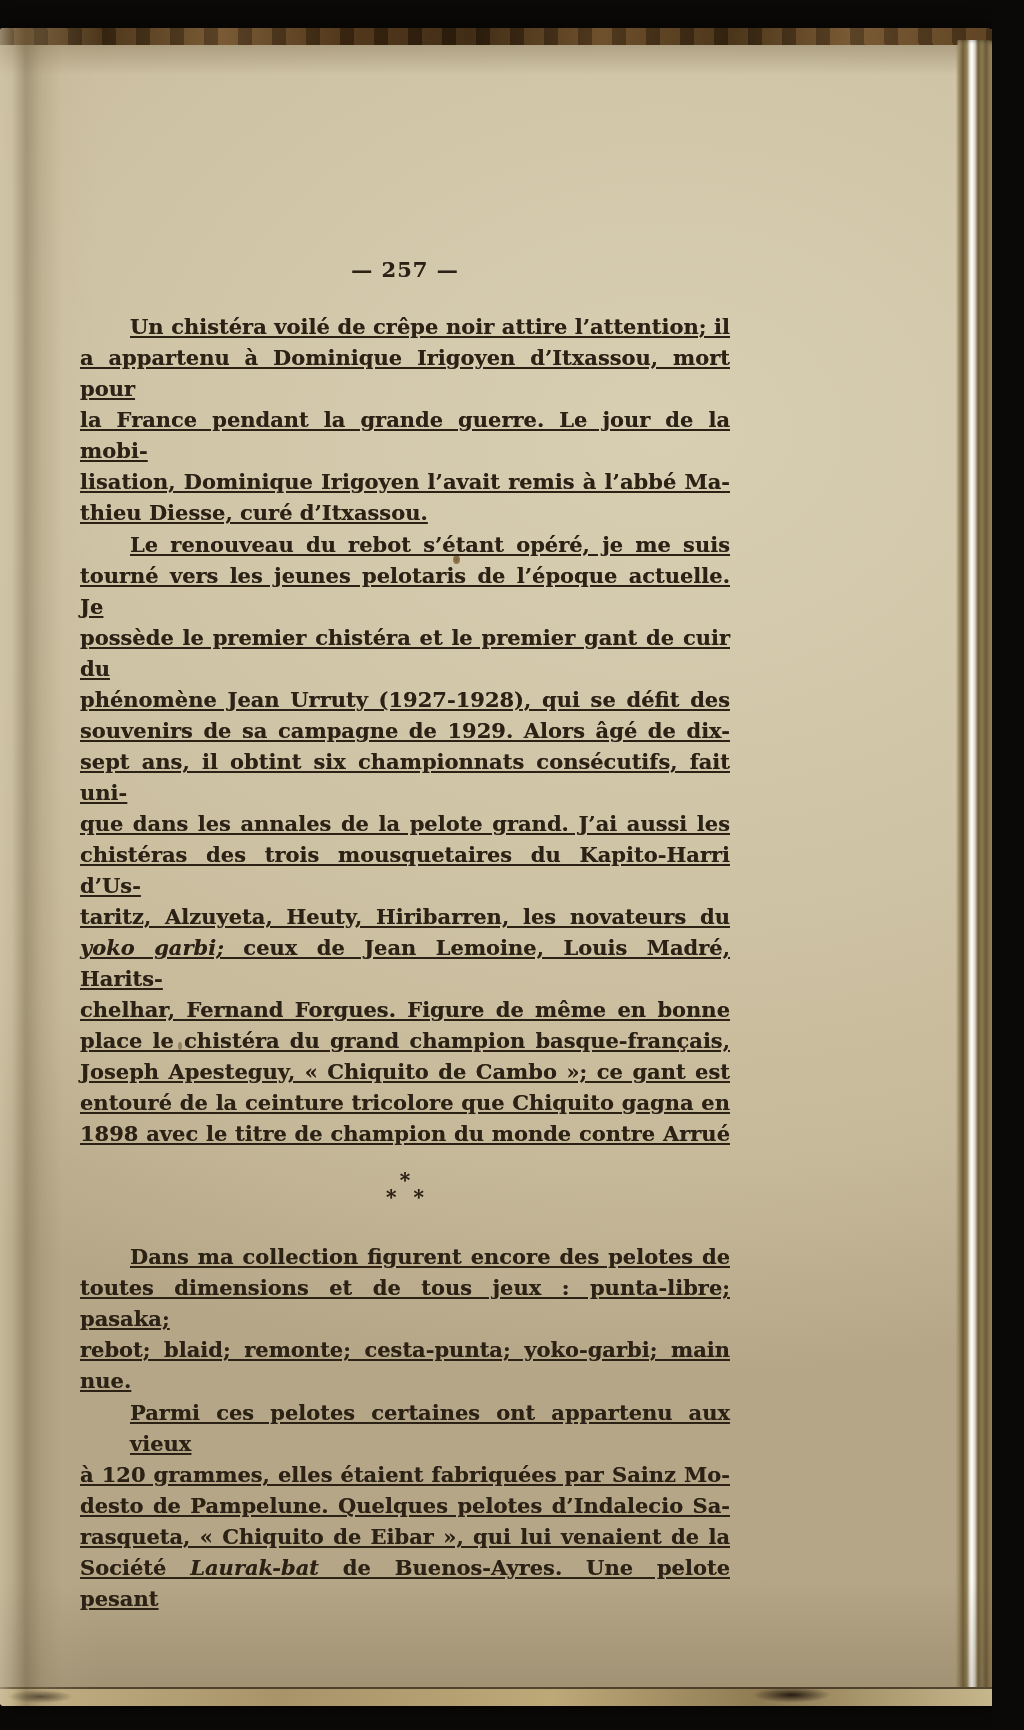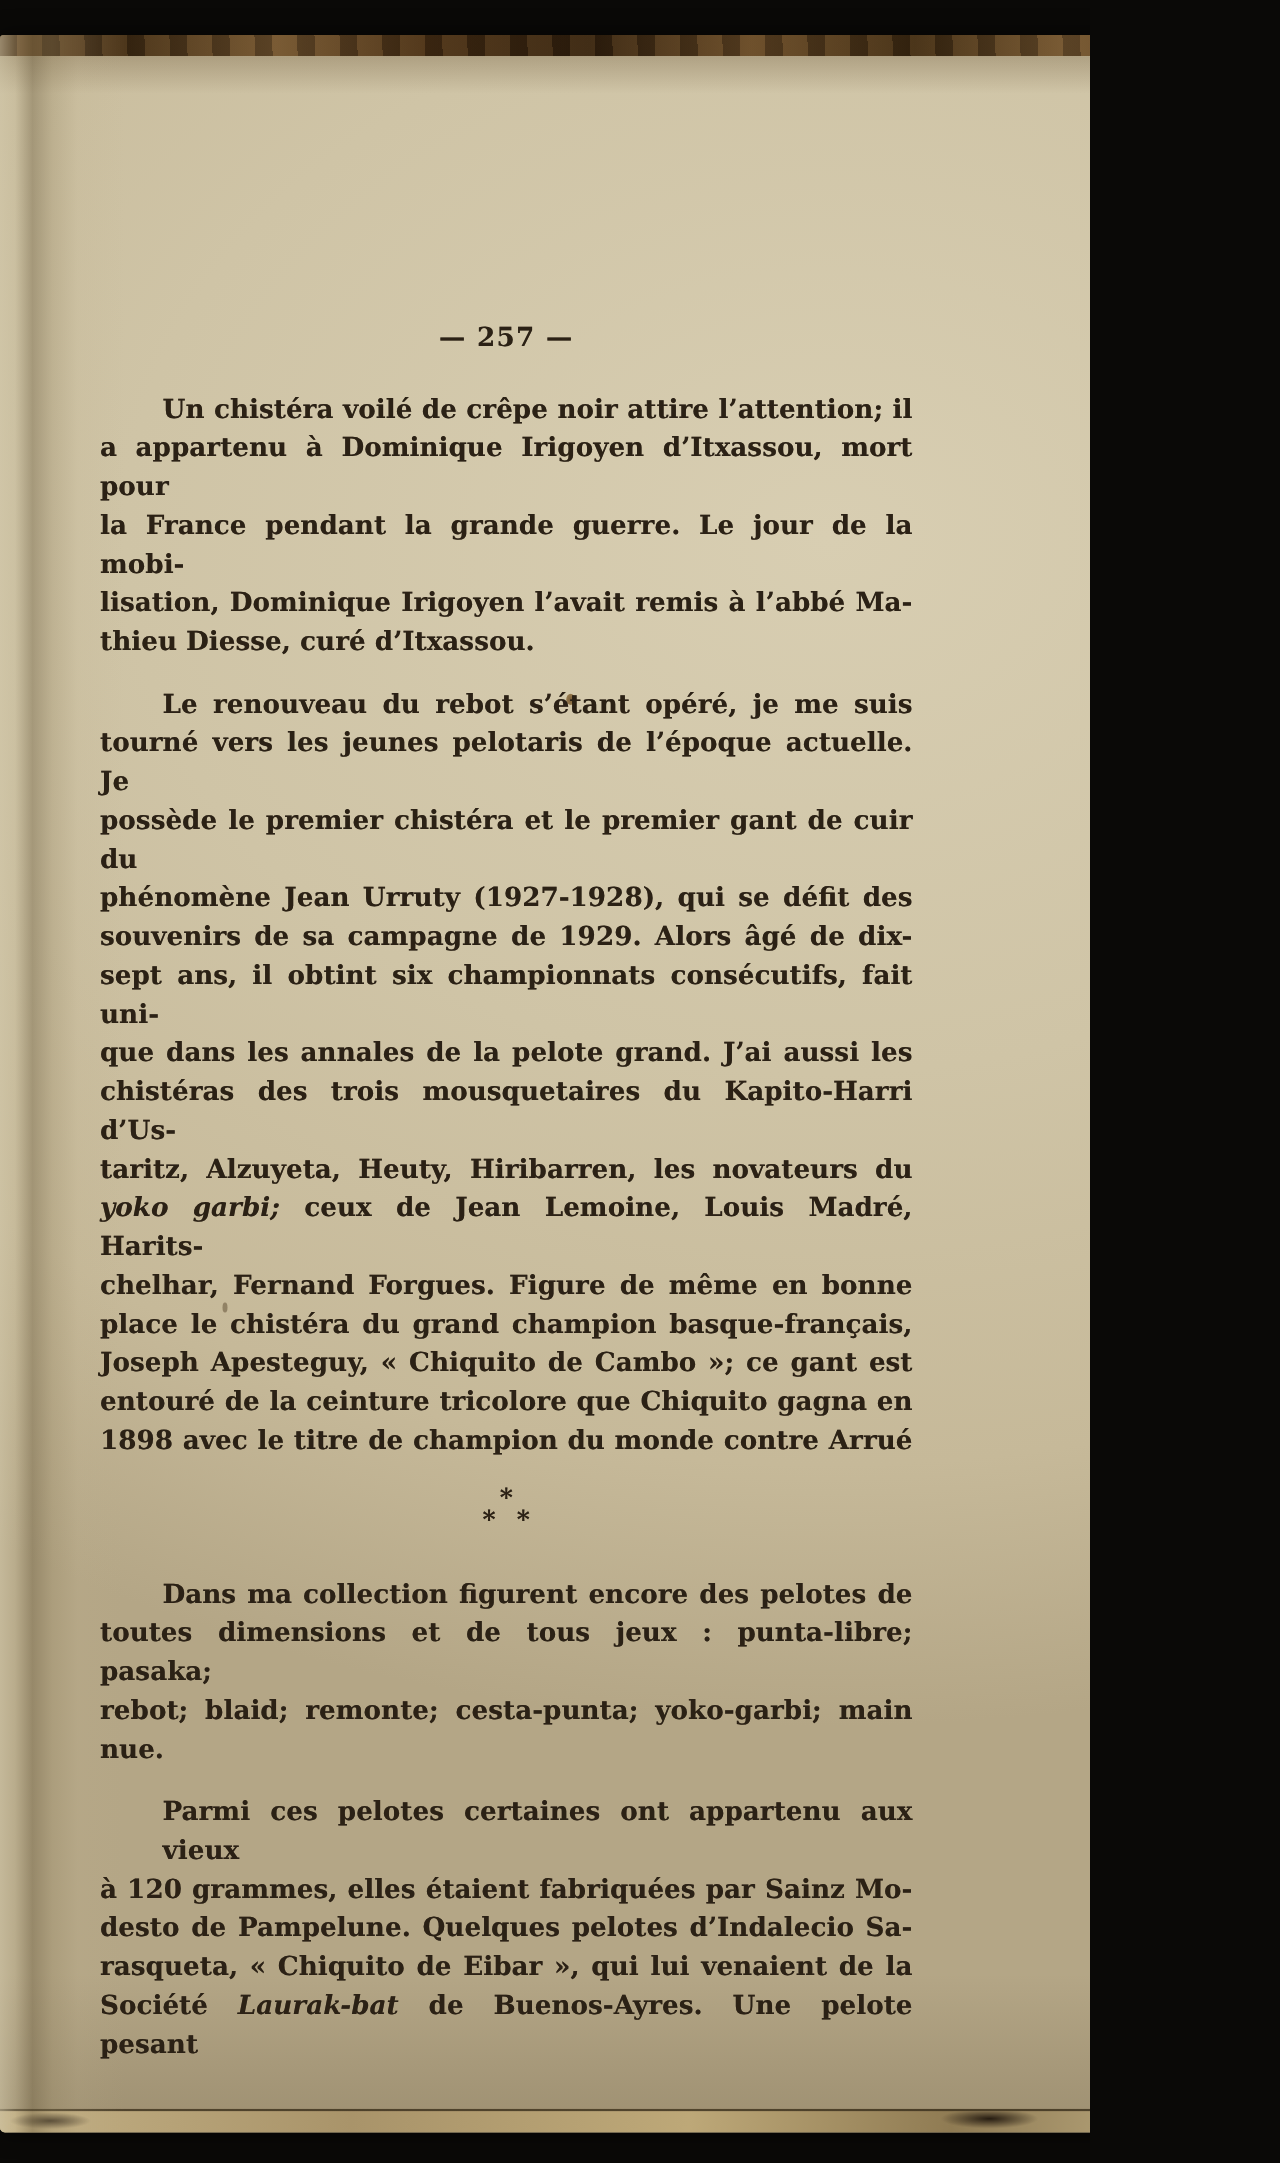--- a/index.html
+++ b/index.html
@@ -1,18 +1,18 @@
 <!DOCTYPE html>
 <html><head>
 <meta charset="utf-8">
 <style>
   html,body{margin:0;padding:0;background:#0a0907;}
   .scene{
     position:relative;
-    width:872px;height:1730px;
+    width:992px;height:1730px;
     background:#0a0907;
     overflow:hidden;
     font-family:"DejaVu Serif","Liberation Serif",serif;
   }
   
   .page{
     position:absolute;
     left:0;top:28px;
     width:1004px;height:1678px;
     border-radius:3px 20px 12px 4px;
@@ -74,22 +74,22 @@
   .text-block{
     position:absolute;left:80px;top:226px;width:650px;
     color:#2b2115;
     font-size:21px;line-height:31px;font-weight:bold;
     text-shadow:0 0 .5px rgba(43,33,21,.55);
   }
   .page-number{
     text-align:center;letter-spacing:1px;margin:0 0 26px 0;
   }
   .paragraph{margin:0;}
-  .paragraph + .paragraph{margin-top:19px;}
-  .line{text-align:justify;text-align-last:justify;}
+  .paragraph + .paragraph{margin-top:1px;}
+  .line{text-align:justify;text-align-last:justify;text-decoration:underline;}
   .line.last{text-align-last:left;}
   .line.indent{padding-left:50px;}
   .it{font-style:italic;}
   .asterism{
     text-align:center;font-size:20px;line-height:17px;
     letter-spacing:5px;margin:23px 0 35px 0;
   }
   .asterism div{text-indent:5px;}
 </style>
 </head>

